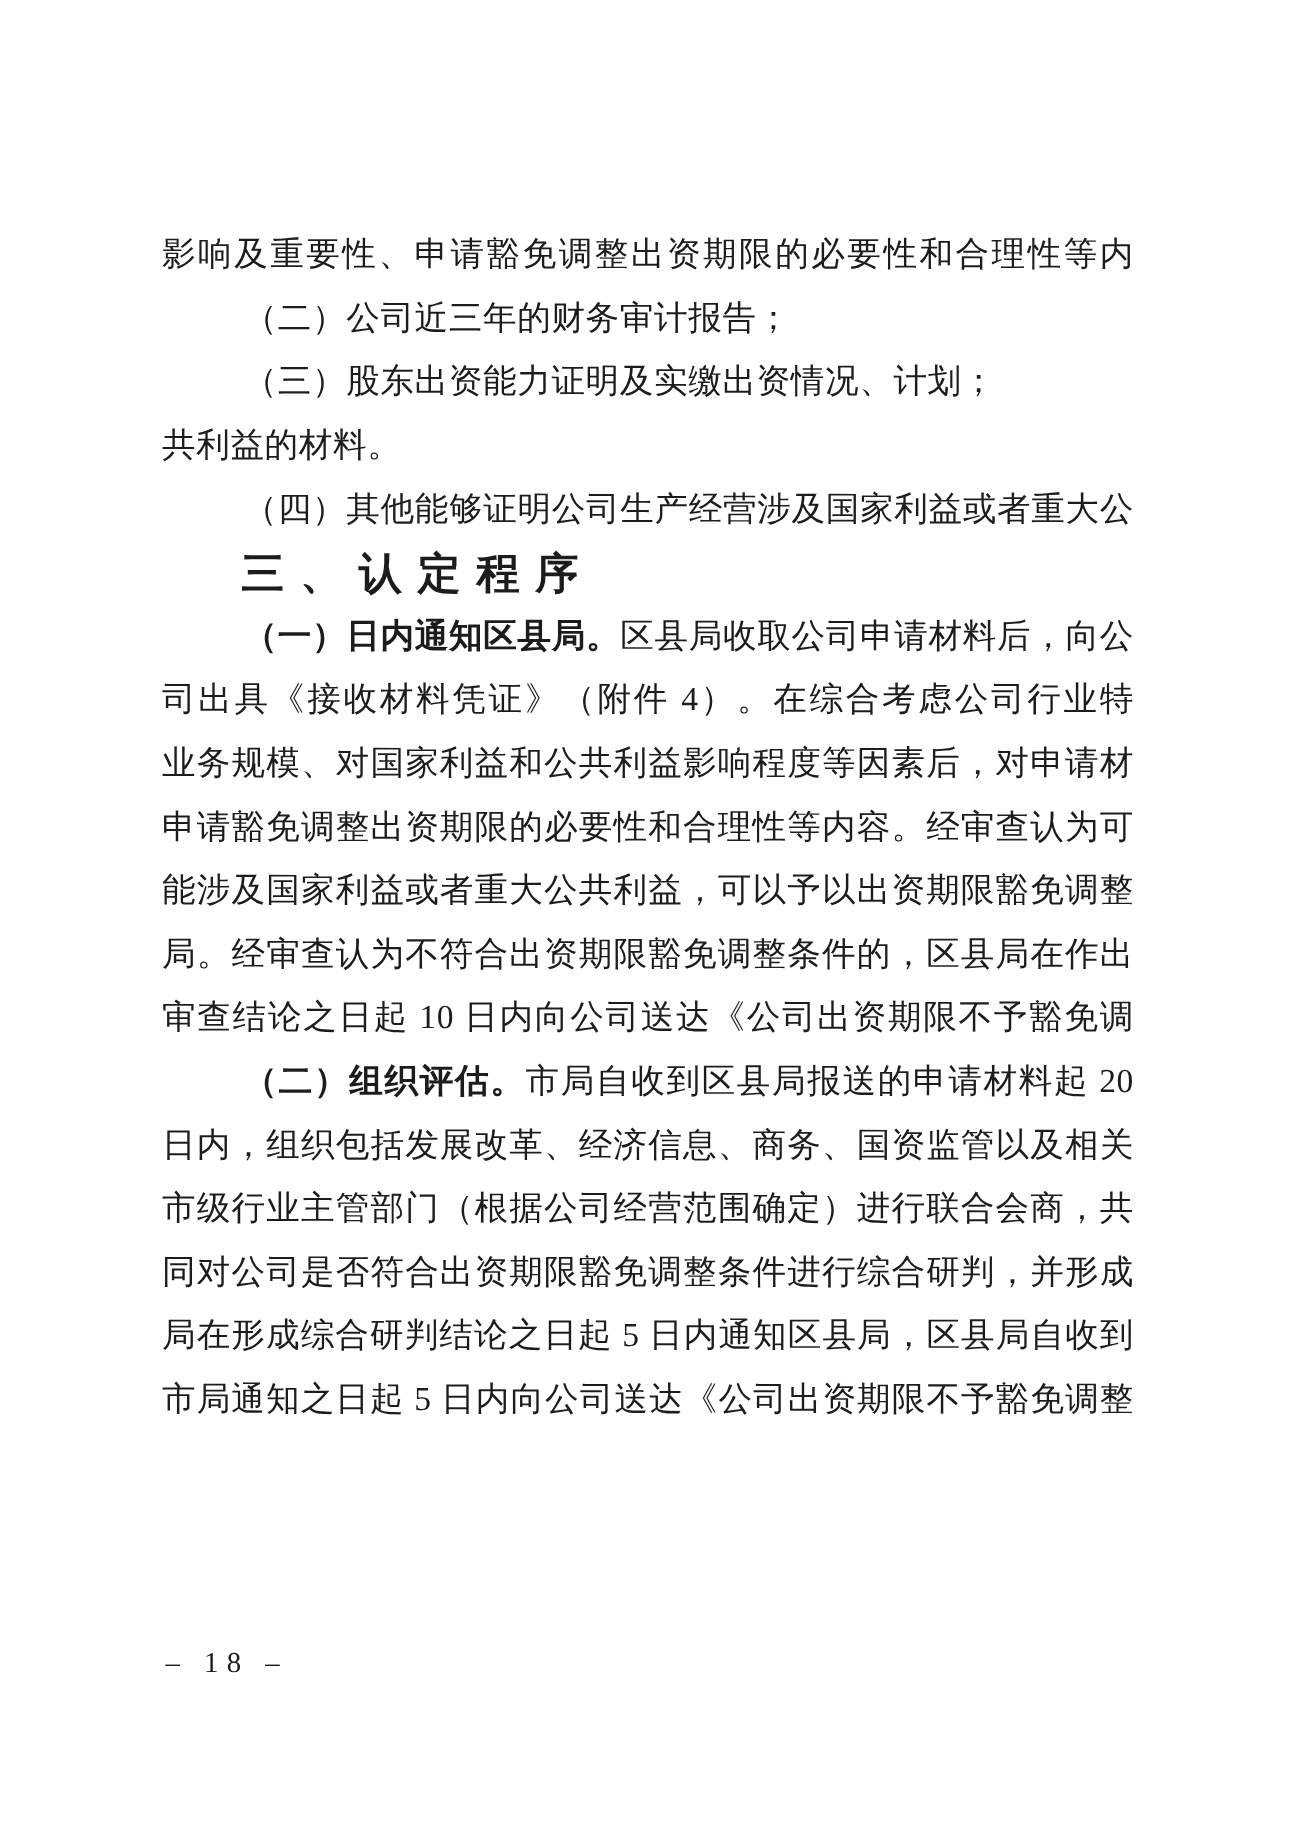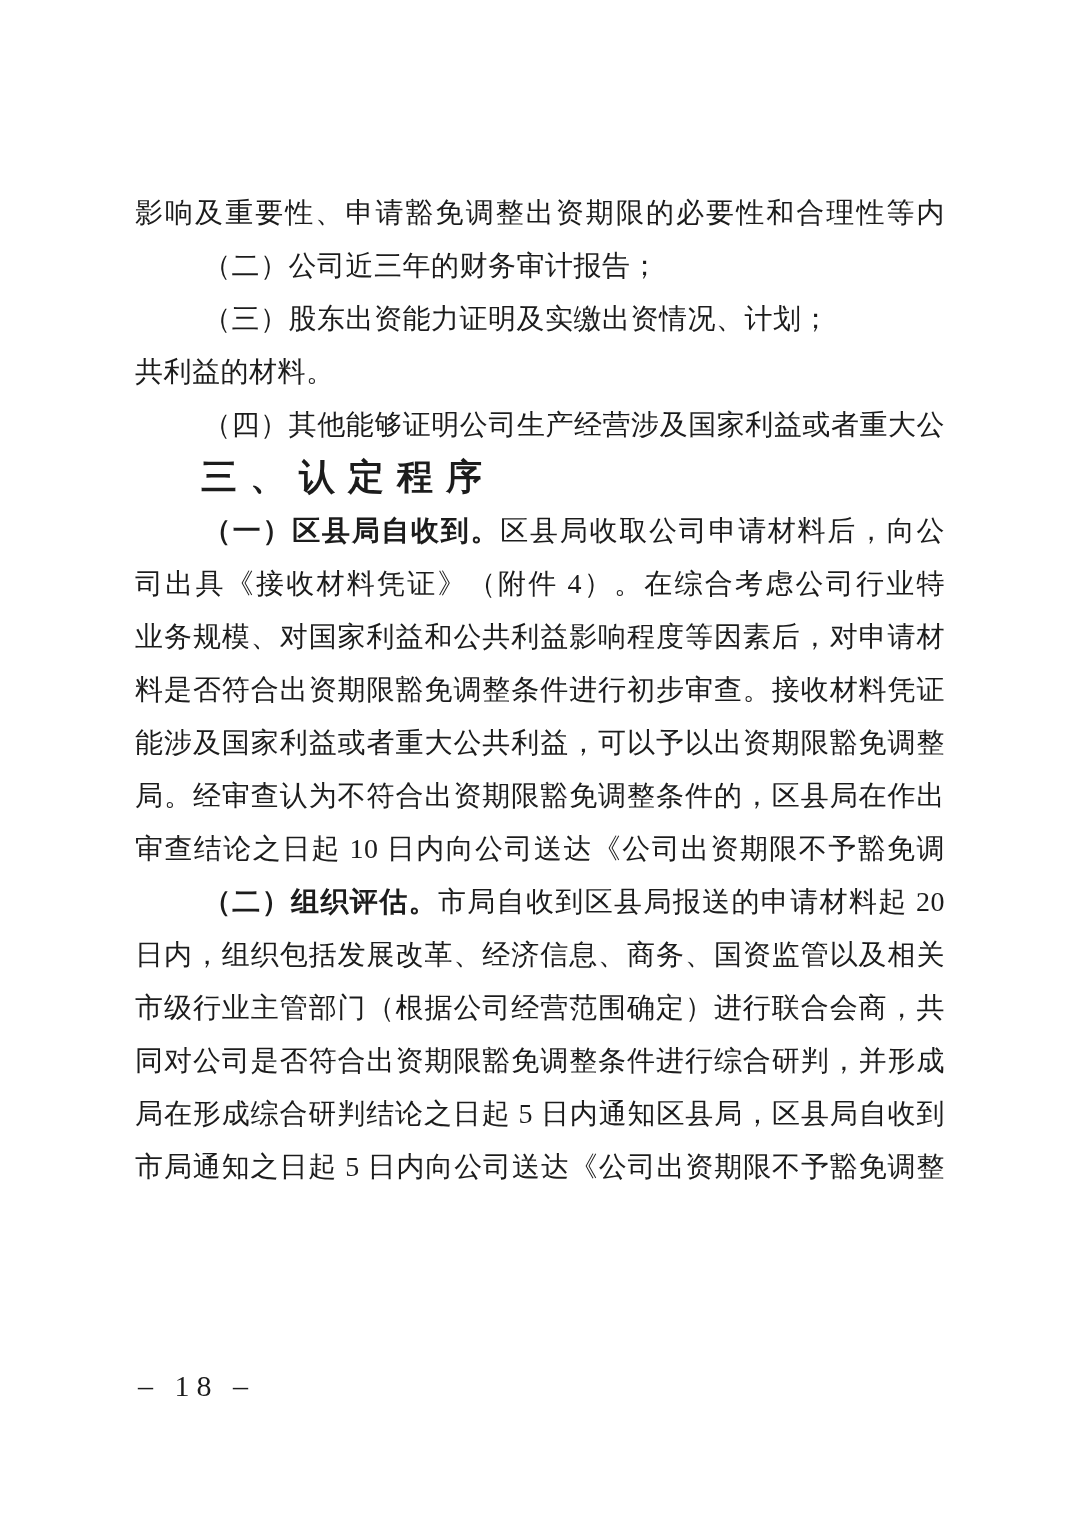--- a/index.html
+++ b/index.html
@@ -34,62 +34,62 @@
     overflow: hidden;
   }
   .ln.short {
     text-align: right;
     text-align-last: left;
   }
   .ln.ind {
     text-indent: 68px;
   }
   .heading {
-    font-family: Liberation Serif, serif;
+    font-family: Liberation Sans, sans-serif;
     font-weight: 700;
     font-size: 36px;
     letter-spacing: 13px;
     height: 53px;
     line-height: 53px;
     text-indent: 66px;
     text-align: left;
     text-align-last: left;
     overflow: hidden;
   }
   .lead {
     font-weight: 700;
   }
   .footer {
     position: absolute;
     left: 138px;
     top: 1368px;
-    font-size: 30px;
+    font-size: 24px;
     line-height: 36px;
     letter-spacing: 7px;
     color: #1c1c1c;
   }
 </style>
 </head>
 <body>
 
 <div class="page">
   <div class="content">
 
     <div class="ln">影响及重要性、申请豁免调整出资期限的必要性和合理性等内容；</div>
     <div class="ln ind short">（二）公司近三年的财务审计报告；</div>
     <div class="ln ind short">（三）股东出资能力证明及实缴出资情况、计划；</div>
     <div class="ln short">共利益的材料。</div>
     <div class="ln ind">（四）其他能够证明公司生产经营涉及国家利益或者重大公</div>
 
     <div class="heading">三、认定程序</div>
 
-    <div class="ln ind"><span class="lead">（一）区县局自收到。</span><span>区县局收取公司申请材料后，向公</span></div>
+    <div class="ln ind"><span class="lead">（一）日内通知区县局。</span><span>区县局收取公司申请材料后，向公</span></div>
     <div class="ln">司出具《接收材料凭证》（附件 4）。在综合考虑公司行业特点、</div>
     <div class="ln">业务规模、对国家利益和公共利益影响程度等因素后，对申请材</div>
-    <div class="ln">料是否符合出资期限豁免调整条件进行初步审查。接收材料凭证</div>
+    <div class="ln">申请豁免调整出资期限的必要性和合理性等内容。经审查认为可</div>
     <div class="ln">能涉及国家利益或者重大公共利益，可以予以出资期限豁免调整</div>
     <div class="ln">局。经审查认为不符合出资期限豁免调整条件的，区县局在作出</div>
     <div class="ln">审查结论之日起 10 日内向公司送达《公司出资期限不予豁免调整</div>
 
     <div class="ln ind"><span class="lead">（二）组织评估。</span><span>市局自收到区县局报送的申请材料起 20</span></div>
     <div class="ln">日内，组织包括发展改革、经济信息、商务、国资监管以及相关</div>
     <div class="ln">市级行业主管部门（根据公司经营范围确定）进行联合会商，共</div>
     <div class="ln">同对公司是否符合出资期限豁免调整条件进行综合研判，并形成</div>
     <div class="ln">局在形成综合研判结论之日起 5 日内通知区县局，区县局自收到</div>
     <div class="ln">市局通知之日起 5 日内向公司送达《公司出资期限不予豁免调整</div>

